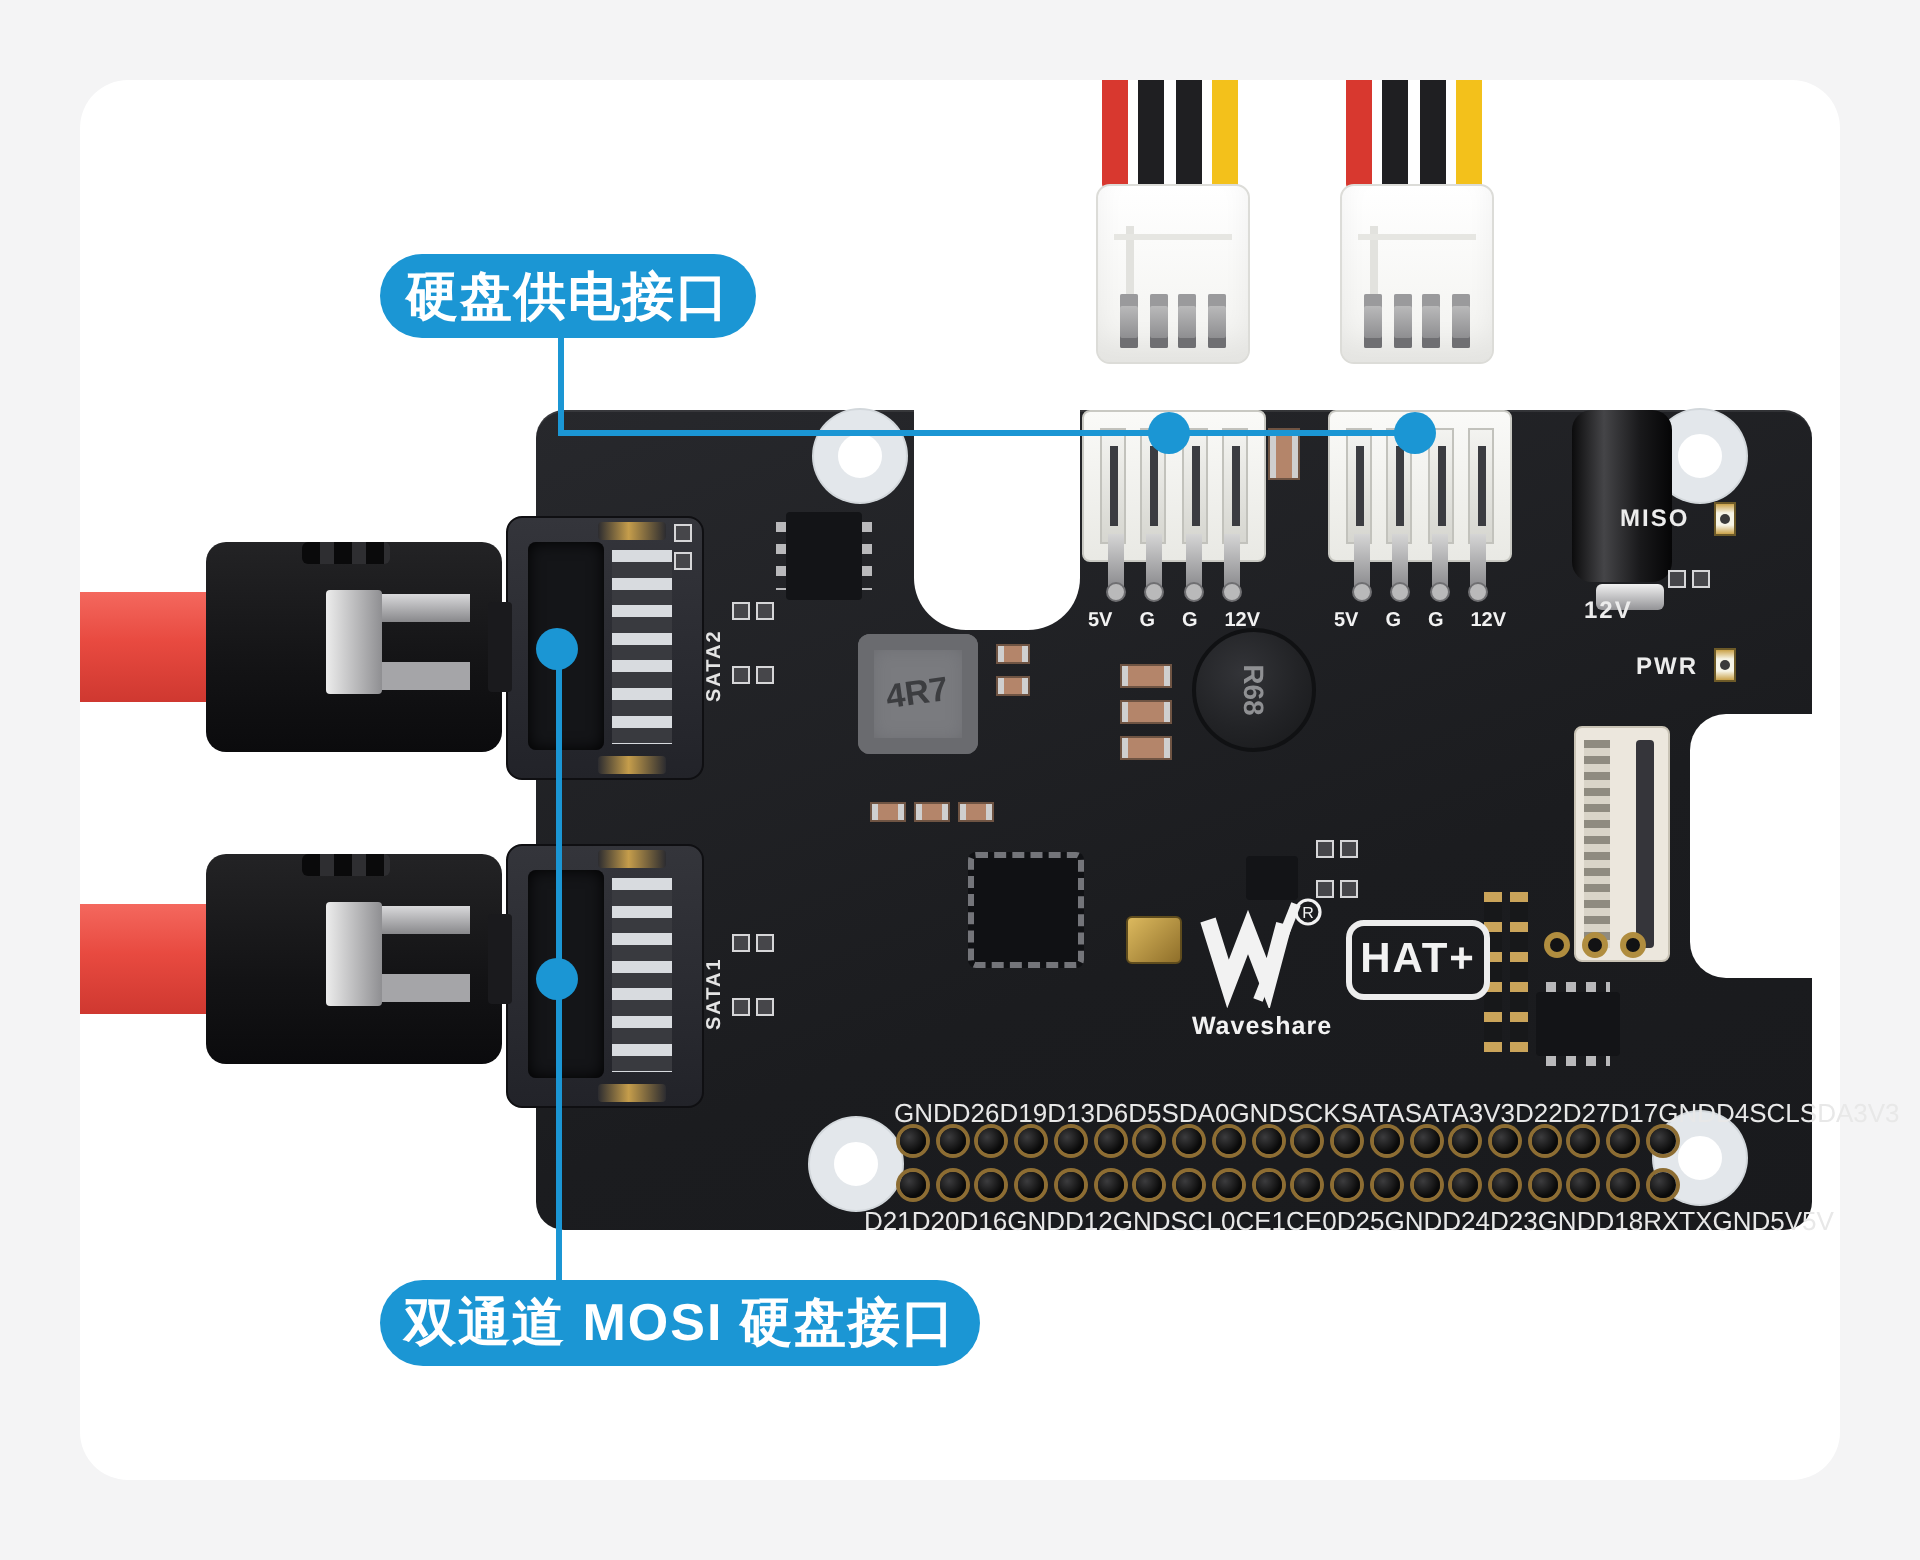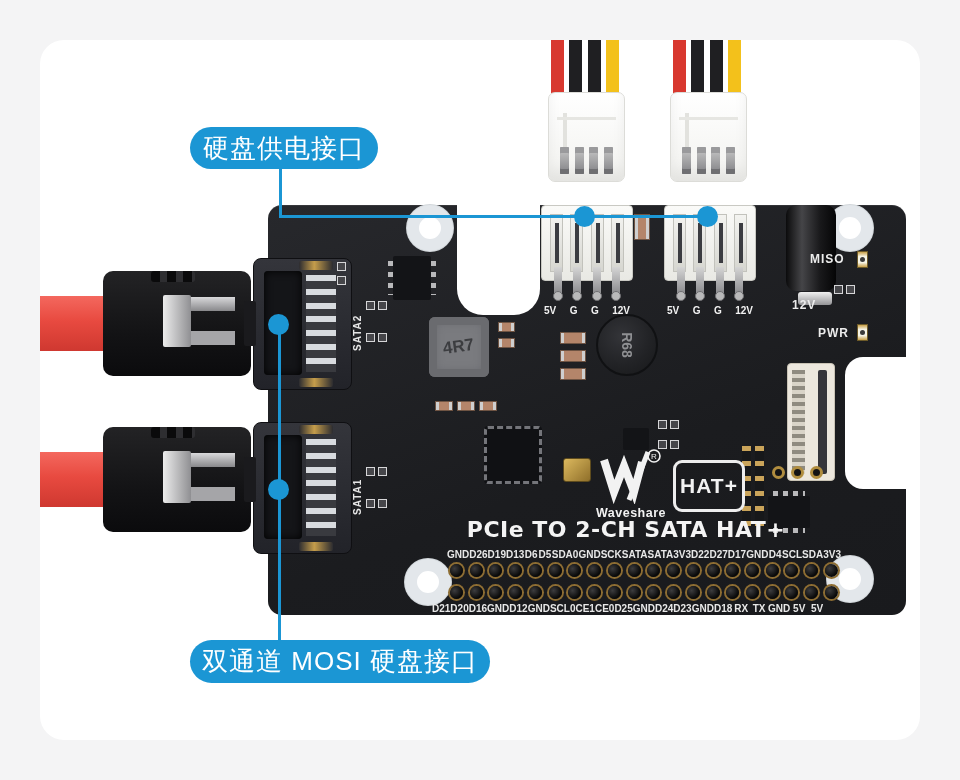--- a/index.html
+++ b/index.html
@@ -3,21 +3,21 @@
 <meta charset="utf-8">
 <style>
   html,body{margin:0;padding:0;width:960px;height:780px;overflow:hidden;
     background:#f4f4f5;font-family:"Liberation Sans",sans-serif;position:relative}
   .abs{position:absolute}
   
   .card{left:40px;top:40px;width:880px;height:700px;background:#fff;border-radius:24px}
 
   
   .callout{background:var(--accent);color:#fff;border-radius:22px;display:flex;
-    align-items:center;justify-content:center;font-size:26px;font-weight:400;
+    align-items:center;justify-content:center;font-size:26px;font-weight:700;
     letter-spacing:1px;z-index:20;white-space:nowrap}
   .aline{background:var(--accent);z-index:19}
   .adot{width:21px;height:21px;border-radius:50%;background:var(--accent);z-index:21}
 
   
   .wires{display:flex;justify-content:space-between;z-index:6}
   .wire{width:13px;height:100%;border-radius:0 0 4px 4px}
   .cconn{background:linear-gradient(180deg,#ffffff,#f2f2ef);border:1px solid #dcdcd8;
     border-radius:7px;z-index:6;box-shadow:inset 0 -10px 14px rgba(0,0,0,.06)}
   .cconn::before{content:"";position:absolute;left:14px;top:20px;width:4px;height:34px;background:#e2e2de}
@@ -111,21 +111,21 @@
 
   
   .brand{color:#f2f2f2;font-weight:bold;font-size:12.5px;text-align:center;letter-spacing:.5px;z-index:4}
   .hatbadge{border:3px solid #ededed;border-radius:9px;color:#f2f2f2;font-weight:bold;font-size:21px;
     display:flex;align-items:center;justify-content:center;z-index:4;box-sizing:border-box;letter-spacing:1px}
   .btitle{color:#f4f4f4;font-weight:bold;font-size:22px;text-align:center;letter-spacing:.5px;z-index:4;
     font-family:"DejaVu Sans","Liberation Sans",sans-serif;white-space:nowrap}
 
   
   .grow{display:flex;justify-content:space-between;z-index:5}
-  .glabel{color:#e8e8e8;font-size:10px;font-weight:bold;white-space:nowrap;flex:1;text-align:center}
+  .glabel{color:#e8e8e8;font-size:13px;font-weight:normal;white-space:nowrap;flex:1;text-align:left}
   .hole{width:13px;height:13px;border-radius:50%;flex:none;
     background:radial-gradient(circle at 35% 35%,#3c3c3e,#0a0a0a 65%);box-shadow:0 0 0 2px #8d6d33}
 </style>
 </head>
 <body style="--accent: #1b96d4;">
 
 <div class="abs card"></div>
 
 <div class="abs wires" style="left:551px;top:40px;width:68px;height:56px">
     <div class="wire" style="background: rgb(216, 56, 47);"></div>
@@ -276,22 +276,21 @@
   <div class="abs padcol" style="left:474px;top:241px"></div>
   <div class="abs padcol" style="left:487px;top:241px"></div>
 
   <svg class="abs" style="left:330px;top:243px;z-index:4" width="64" height="56" viewBox="0 0 64 56">
     <polyline points="6,12 16,44 26,18 36,44 44,14" fill="none" stroke="#f2f2f2" stroke-width="8" stroke-linejoin="miter"></polyline>
     <line x1="50" y1="4" x2="31" y2="52" stroke="#f2f2f2" stroke-width="5"></line>
     <circle cx="56" cy="8" r="6" fill="none" stroke="#f2f2f2" stroke-width="1.6"></circle>
     <text x="56" y="11" text-anchor="middle" font-size="8" fill="#f2f2f2" font-family="Liberation Sans, sans-serif">R</text>
   </svg>
   <div class="abs brand" style="left:318px;top:301px;width:90px">Waveshare</div>
-  <div class="abs hatbadge" style="left:405px;top:255px;width:72px;height:52px">HAT+</div>
-  <div class="abs btitle" style="left:188px;top:312px;width:340px">PCIe TO 2-CH SATA HAT+</div>
+  <div class="abs hatbadge" style="left:405px;top:255px;width:72px;height:40px">HAT+</div>
 
   <div class="abs grow" style="left:179px;top:344px;width:394px">
       <span class="glabel">GND</span>
       <span class="glabel">D26</span>
       <span class="glabel">D19</span>
       <span class="glabel">D13</span>
       <span class="glabel">D6</span>
       <span class="glabel">D5</span>
       <span class="glabel">SDA0</span>
       <span class="glabel">GND</span>

